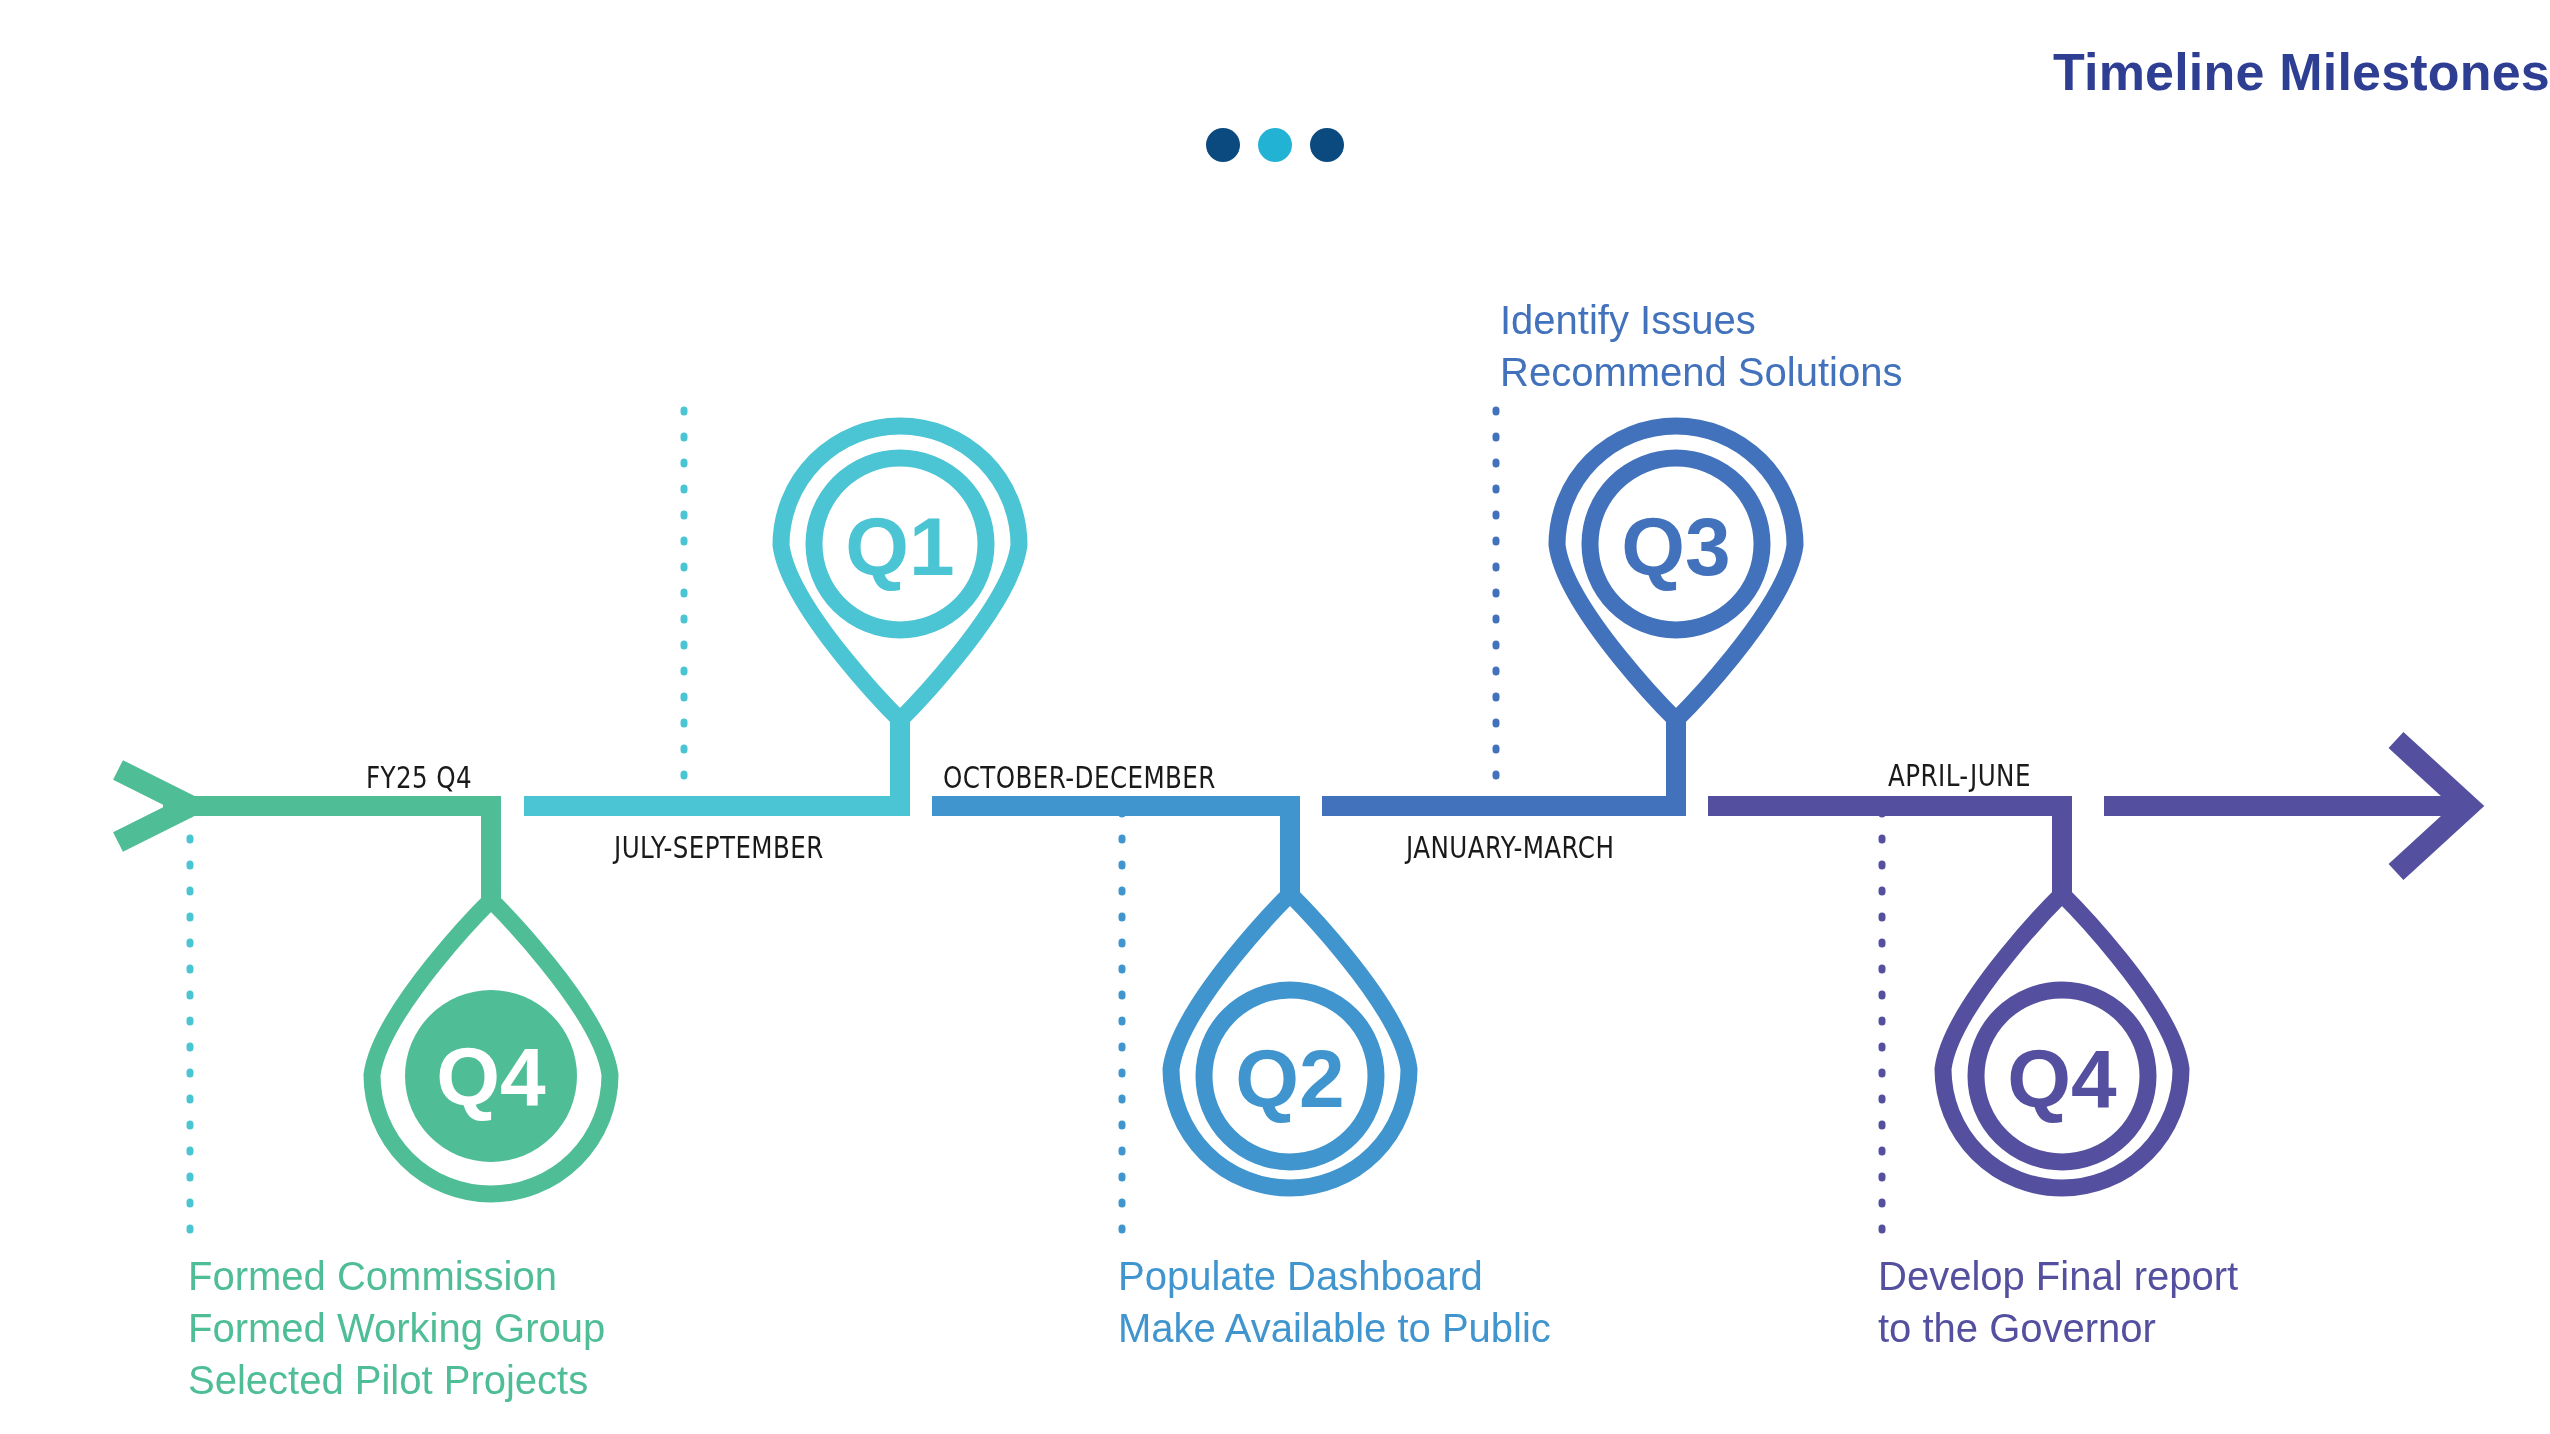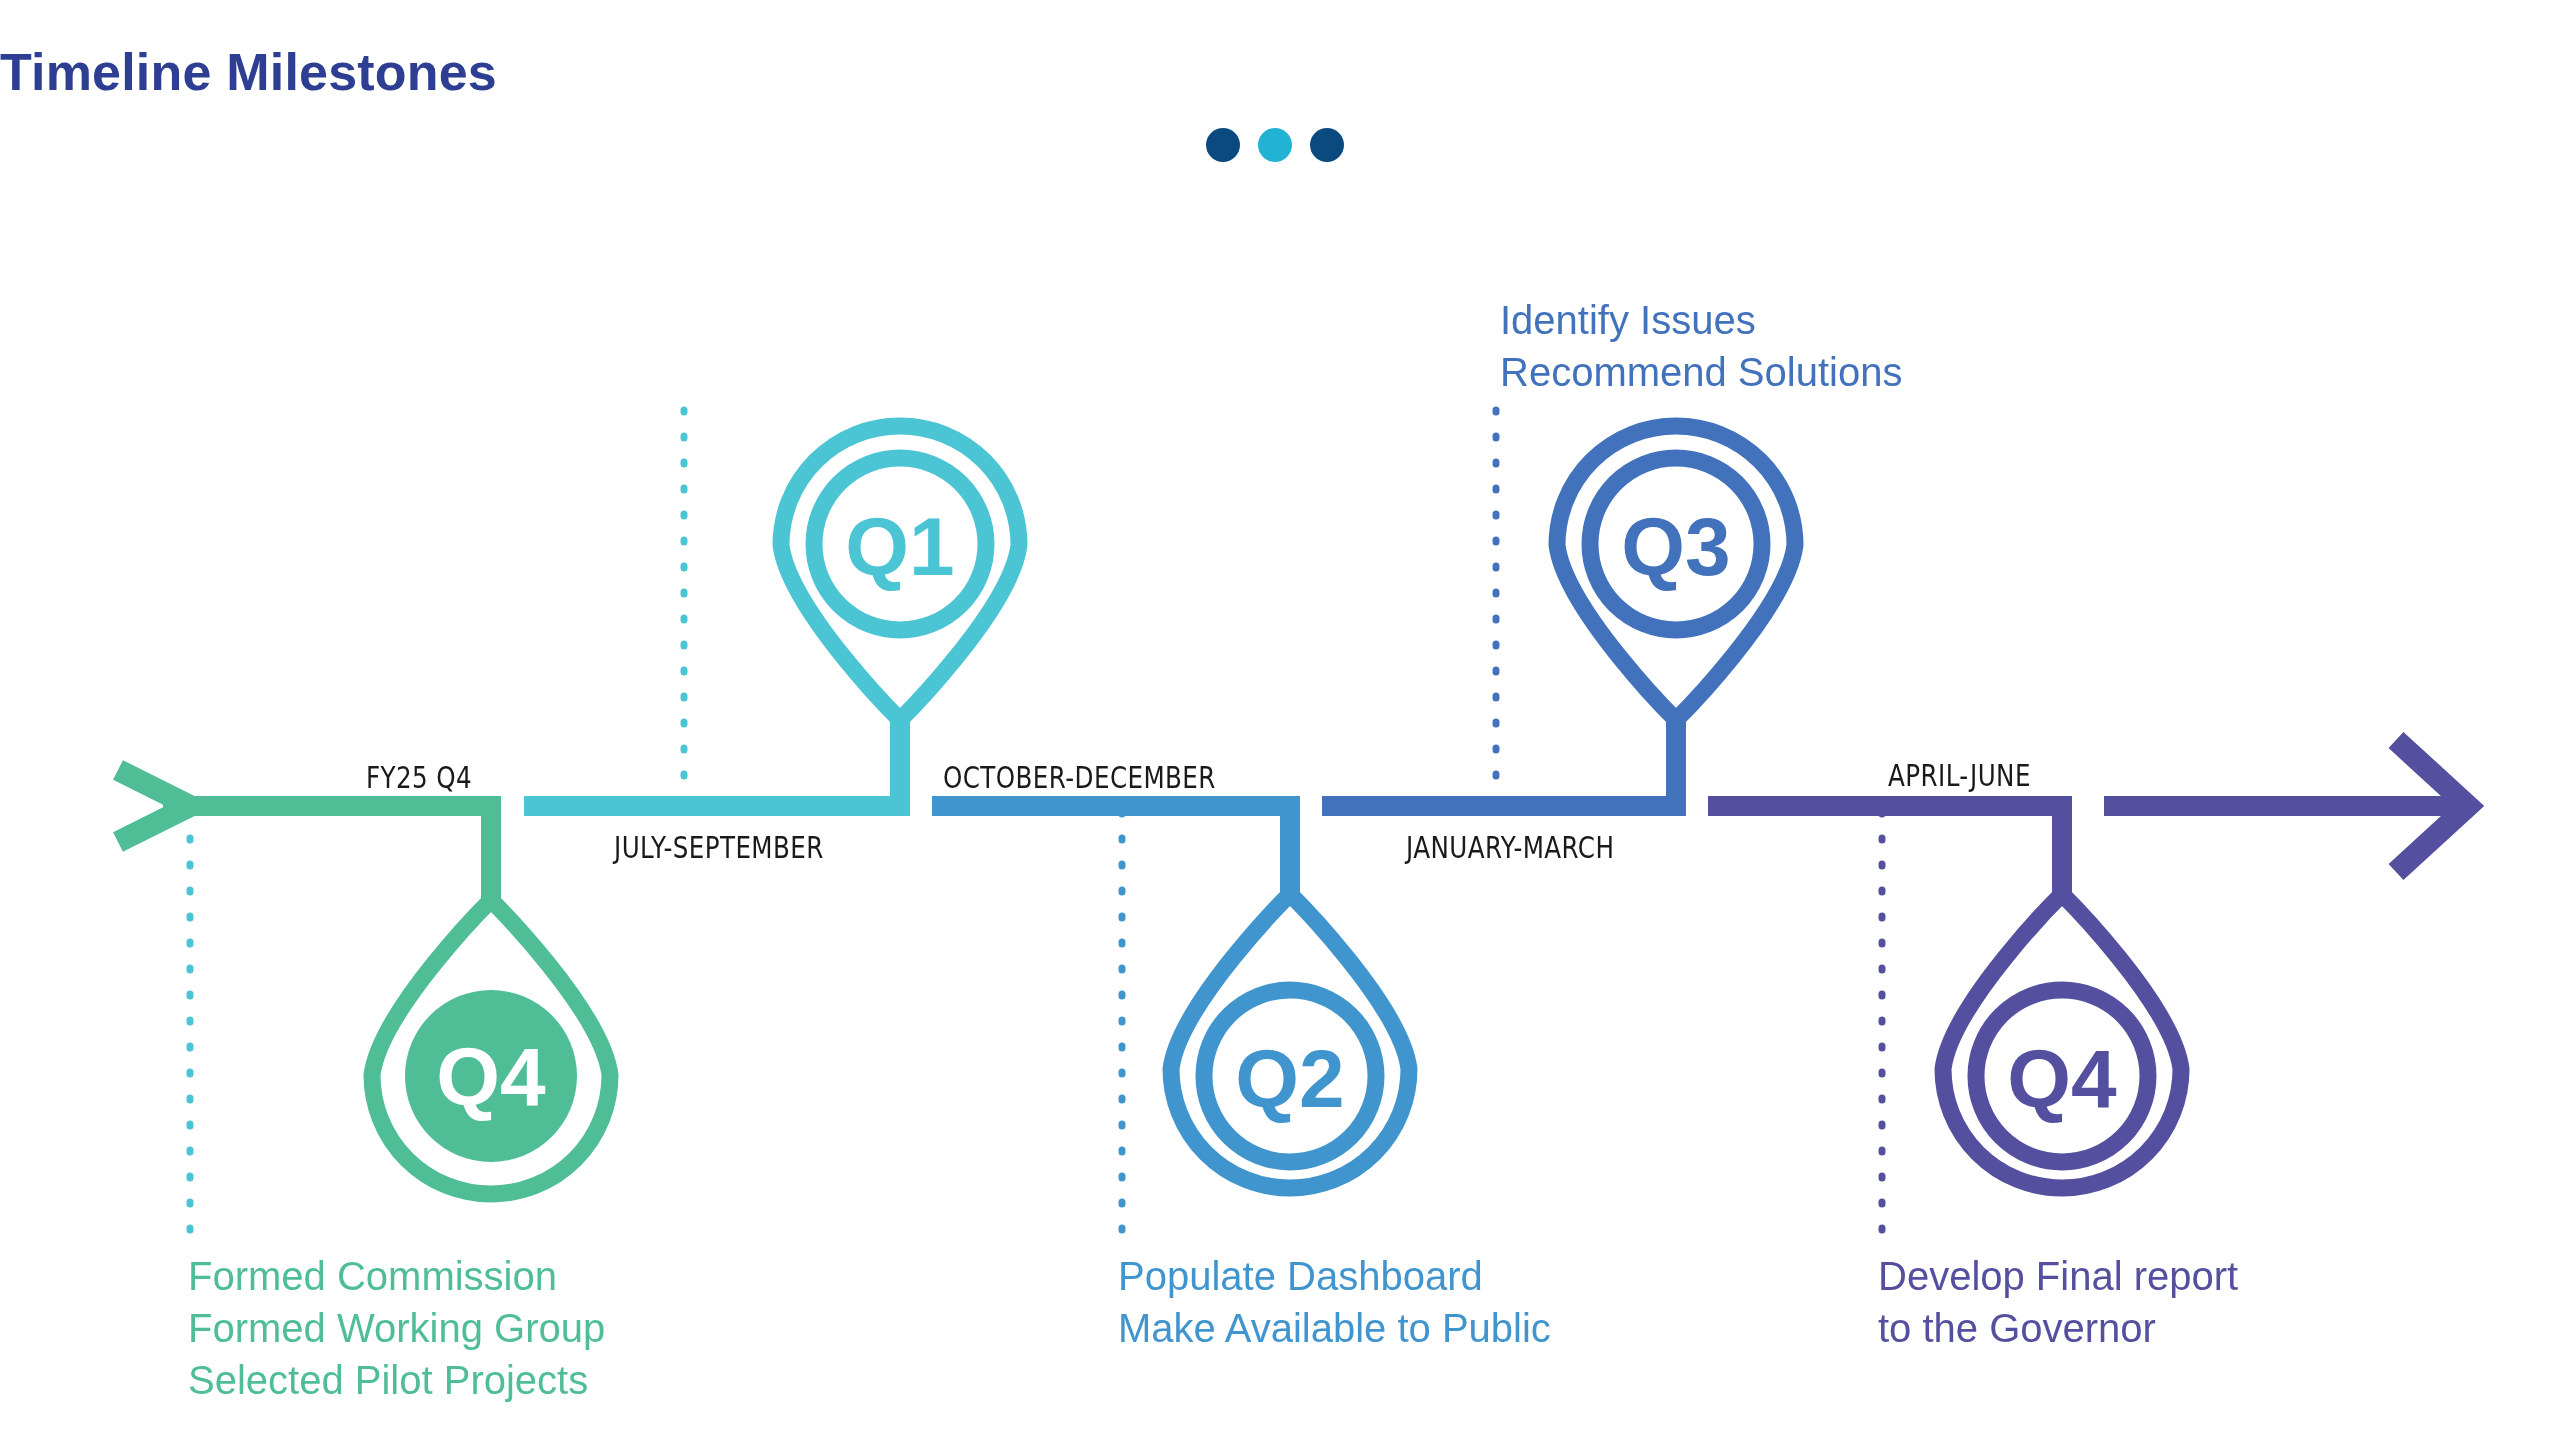--- a/index.html
+++ b/index.html
@@ -1,21 +1,21 @@
 <!DOCTYPE html>
 <html><head>
 <meta charset="utf-8">
 <style>
   html,body{margin:0;padding:0;background:#ffffff;}
   body{width:2550px;height:1434px;overflow:hidden;
        font-family:"Liberation Sans",sans-serif;}
   #stage{position:relative;width:2550px;height:1434px;background:#fff;}
 
   .title{
-    position:absolute;left:0;top:42px;width:2550px;text-align:left;
+    position:absolute;left:0;top:42px;width:2550px;text-align:right;
     font-size:52px;font-weight:bold;color:#2E3E93;letter-spacing:0.2px;
   }
   .dots{
     position:absolute;top:128px;left:0;width:2550px;
     display:flex;justify-content:center;gap:18px;
   }
   .dot{width:34px;height:34px;border-radius:50%;}
 
   .note{
     position:absolute;line-height:1.30;font-size:40px;white-space:pre-line;

